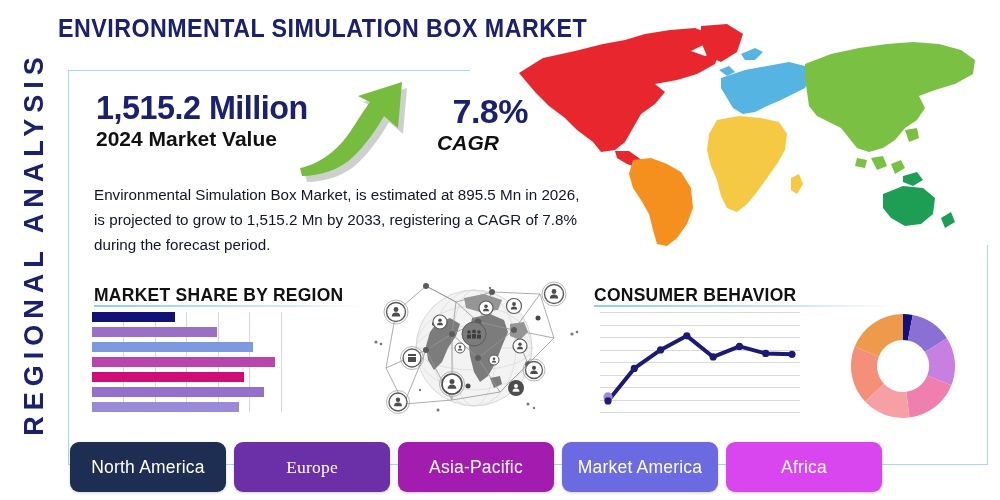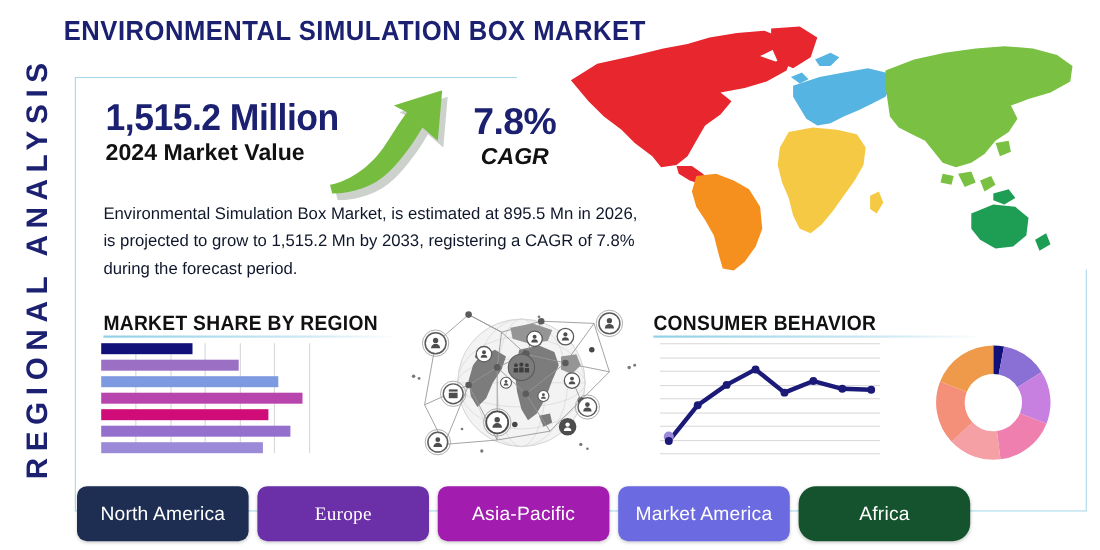--- a/index.html
+++ b/index.html
@@ -71,21 +71,21 @@
     letter-spacing: -0.5px; line-height: 38px;
     transform: scaleX(0.95); transform-origin: left center;
     white-space: nowrap;
   }
   .kpi-sub {
     font-family: "Liberation Sans", sans-serif;
     font-weight: bold; font-size: 21px; color: #111;
     line-height: 26px; white-space: nowrap;
   }
   .kpi-right { position: absolute; left: 408px; top: 92px; width: 120px; text-align: center; }
-  .kpi-right .kpi-value { text-align: center; transform: none; }
+  .kpi-right .kpi-value { text-align: right; transform: none; }
   .kpi-right .kpi-sub { text-align: center; font-style: italic; }
 
   .arrow-wrap { position: absolute; left: 300px; top: 82px; width: 120px; height: 100px; }
 
   
   .body-text {
     position: absolute;
     left: 94px; top: 182px;
     width: 500px;
     font-family: "Liberation Sans", sans-serif;
@@ -422,16 +422,16 @@
         <path d="M 6.651622733810939 35.85752326039673 A 52 52 0 0 1 54.99999999999999 3 L 54.99999999999999 29 A 26 26 0 0 0 30.82581136690547 45.428761630198366 Z" fill="#ef9a4a"></path>
       </svg>
   </div>
 
   <div class="region-connector"></div>
   <div class="regions" id="regions">
       <div class="region-btn" style="background: rgb(30, 45, 82);">North America</div>
       <div class="region-btn" style="background: rgb(107, 47, 168); font-family: Liberation Serif, serif;">Europe</div>
       <div class="region-btn" style="background: #a21caf;">Asia-Pacific</div>
       <div class="region-btn" style="background: rgb(107, 106, 224);">Market America</div>
-      <div class="region-btn" style="background: #14532d; border-radius: 16px;">Africa</div>
+      <div class="region-btn" style="background: #d946ef;">Africa</div>
     </div>
 
 </div>
 
 </body></html>

